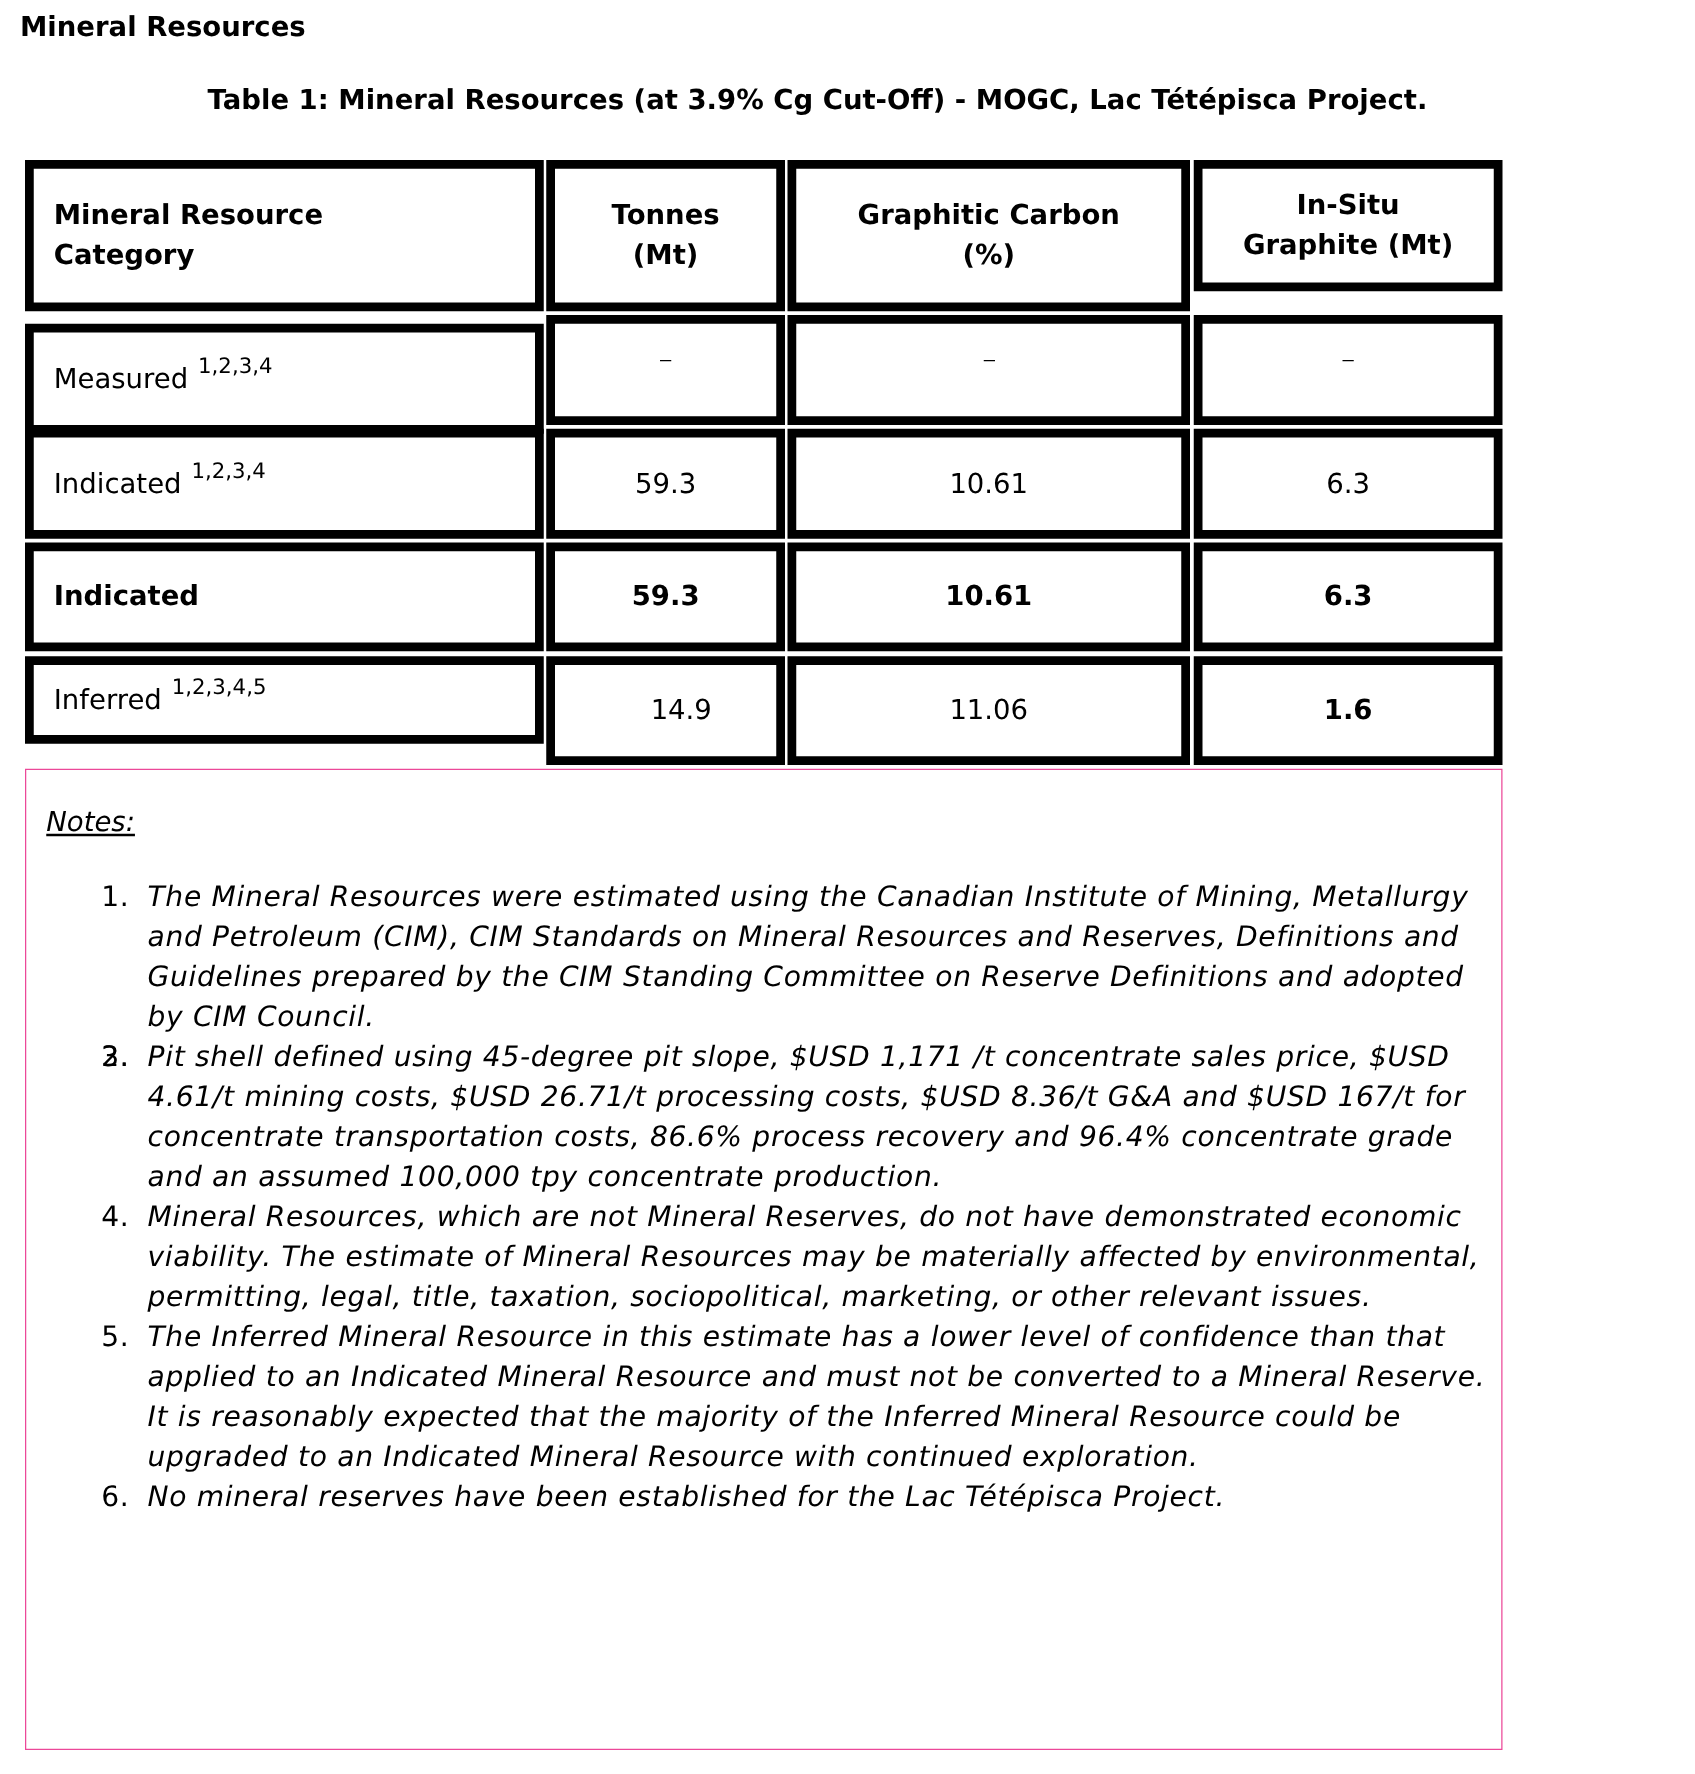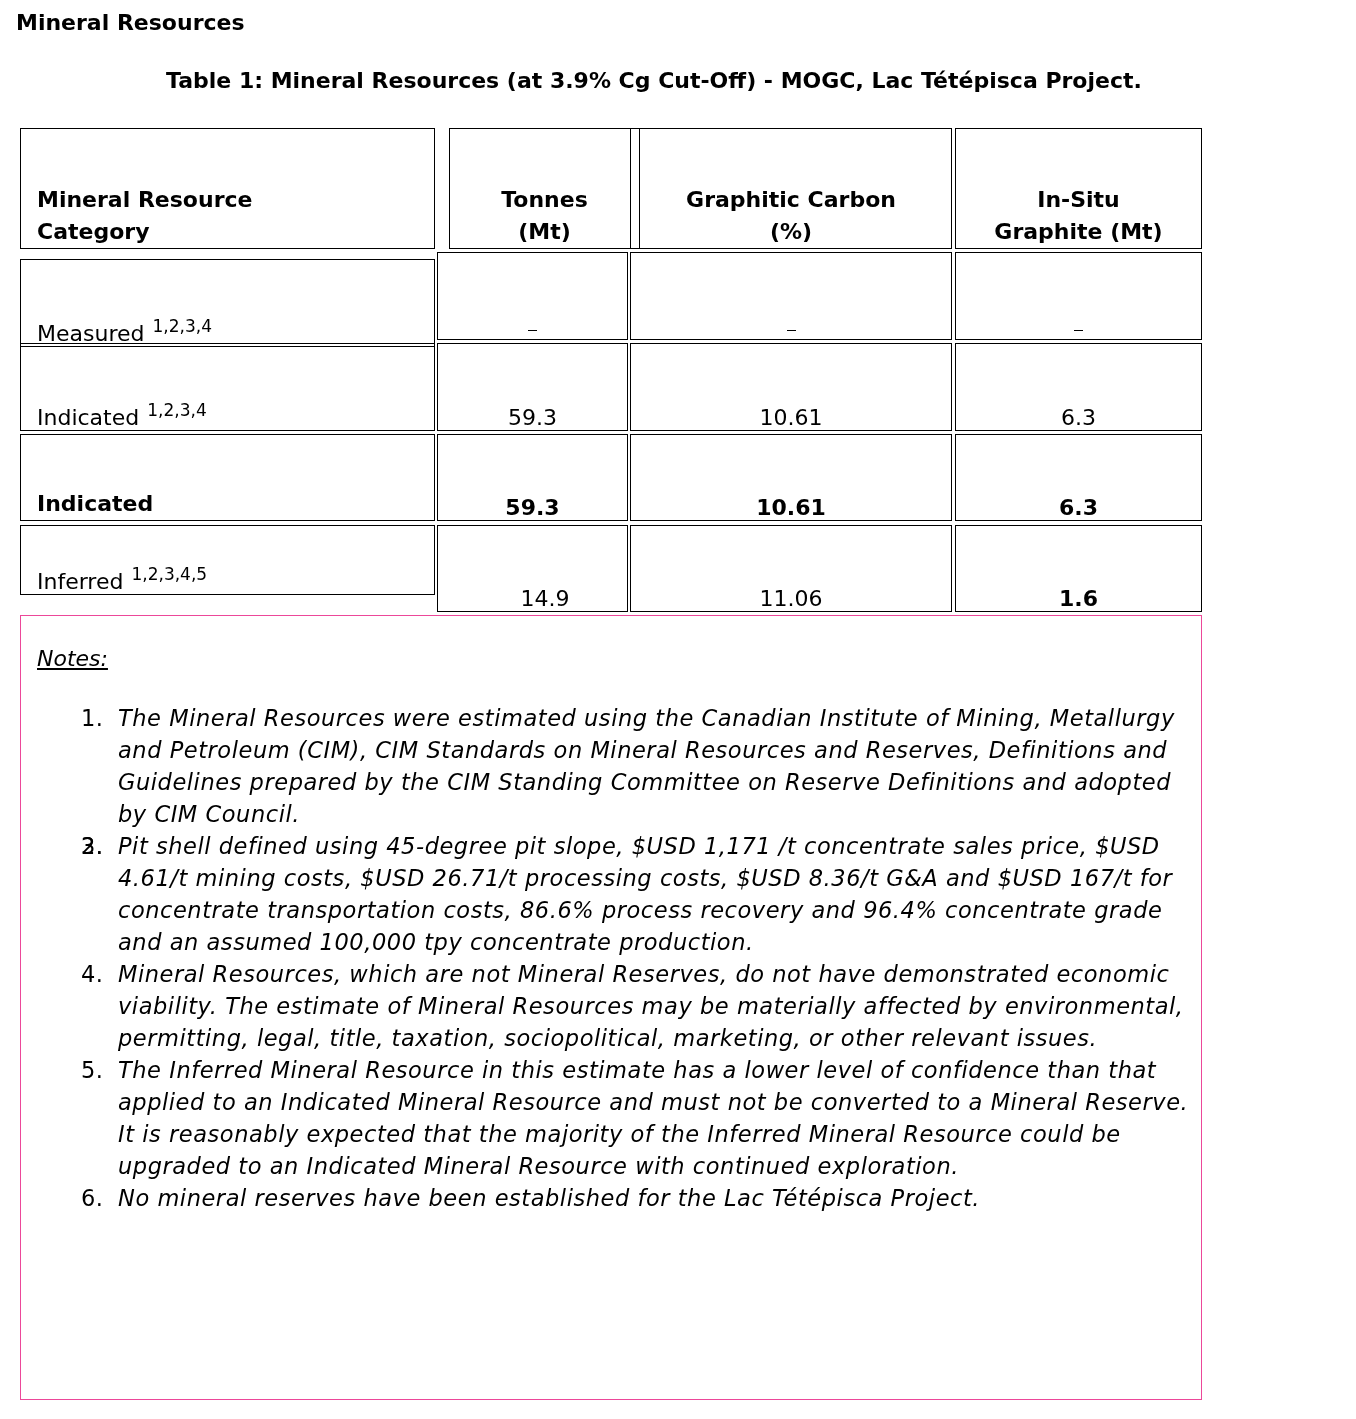--- a/index.html
+++ b/index.html
@@ -29,24 +29,24 @@
       left: 166px;
       top: 68px;
       font-size: 22px;
       font-weight: bold;
       margin: 0;
       white-space: nowrap;
     }
     .cell {
       position: absolute;
       box-sizing: border-box;
-      border: 1px solid #000000;
+      border: 7px solid #000000;
       font-size: 22px;
       display: flex;
-      align-items: flex-end;
+      align-items: center;
     }
     .cell.center {
       justify-content: center;
       text-align: center;
     }
     .cell.left {
       justify-content: flex-start;
       text-align: left;
       padding-left: 16px;
     }
@@ -120,33 +120,33 @@
 <h3 class="table-caption">Table 1: Mineral Resources (at 3.9% Cg Cut-Off) - MOGC, Lac Tétépisca Project.</h3>
 
 <div>
 
   <div class="cell left hdr" style="left:20px; top:128px; width:415px; height:121px;">
     <div>
       <div>Mineral Resource</div>
       <div>Category</div>
     </div>
   </div>
-  <div class="cell center hdr" style="left:437px; top:128px; width:191px; height:121px;margin-left:12px;">
+  <div class="cell center hdr" style="left:437px; top:128px; width:191px; height:121px;">
     <div>
       <div>Tonnes</div>
       <div>(Mt)</div>
     </div>
   </div>
   <div class="cell center hdr" style="left:630px; top:128px; width:322px; height:121px;">
     <div>
       <div>Graphitic Carbon</div>
       <div>(%)</div>
     </div>
   </div>
-  <div class="cell center hdr" style="left:955px; top:128px; width:247px; height:121px;">
+  <div class="cell center hdr" style="left:955px; top:128px; width:247px; height:105px;">
     <div>
       <div>In-Situ</div>
       <div>Graphite (Mt)</div>
     </div>
   </div>
 
   <div class="cell left" style="left:20px; top:259px; width:415px; height:88px;">
     <span>Measured</span>
       <span class="sup">1,2,3,4</span>
   </div>

